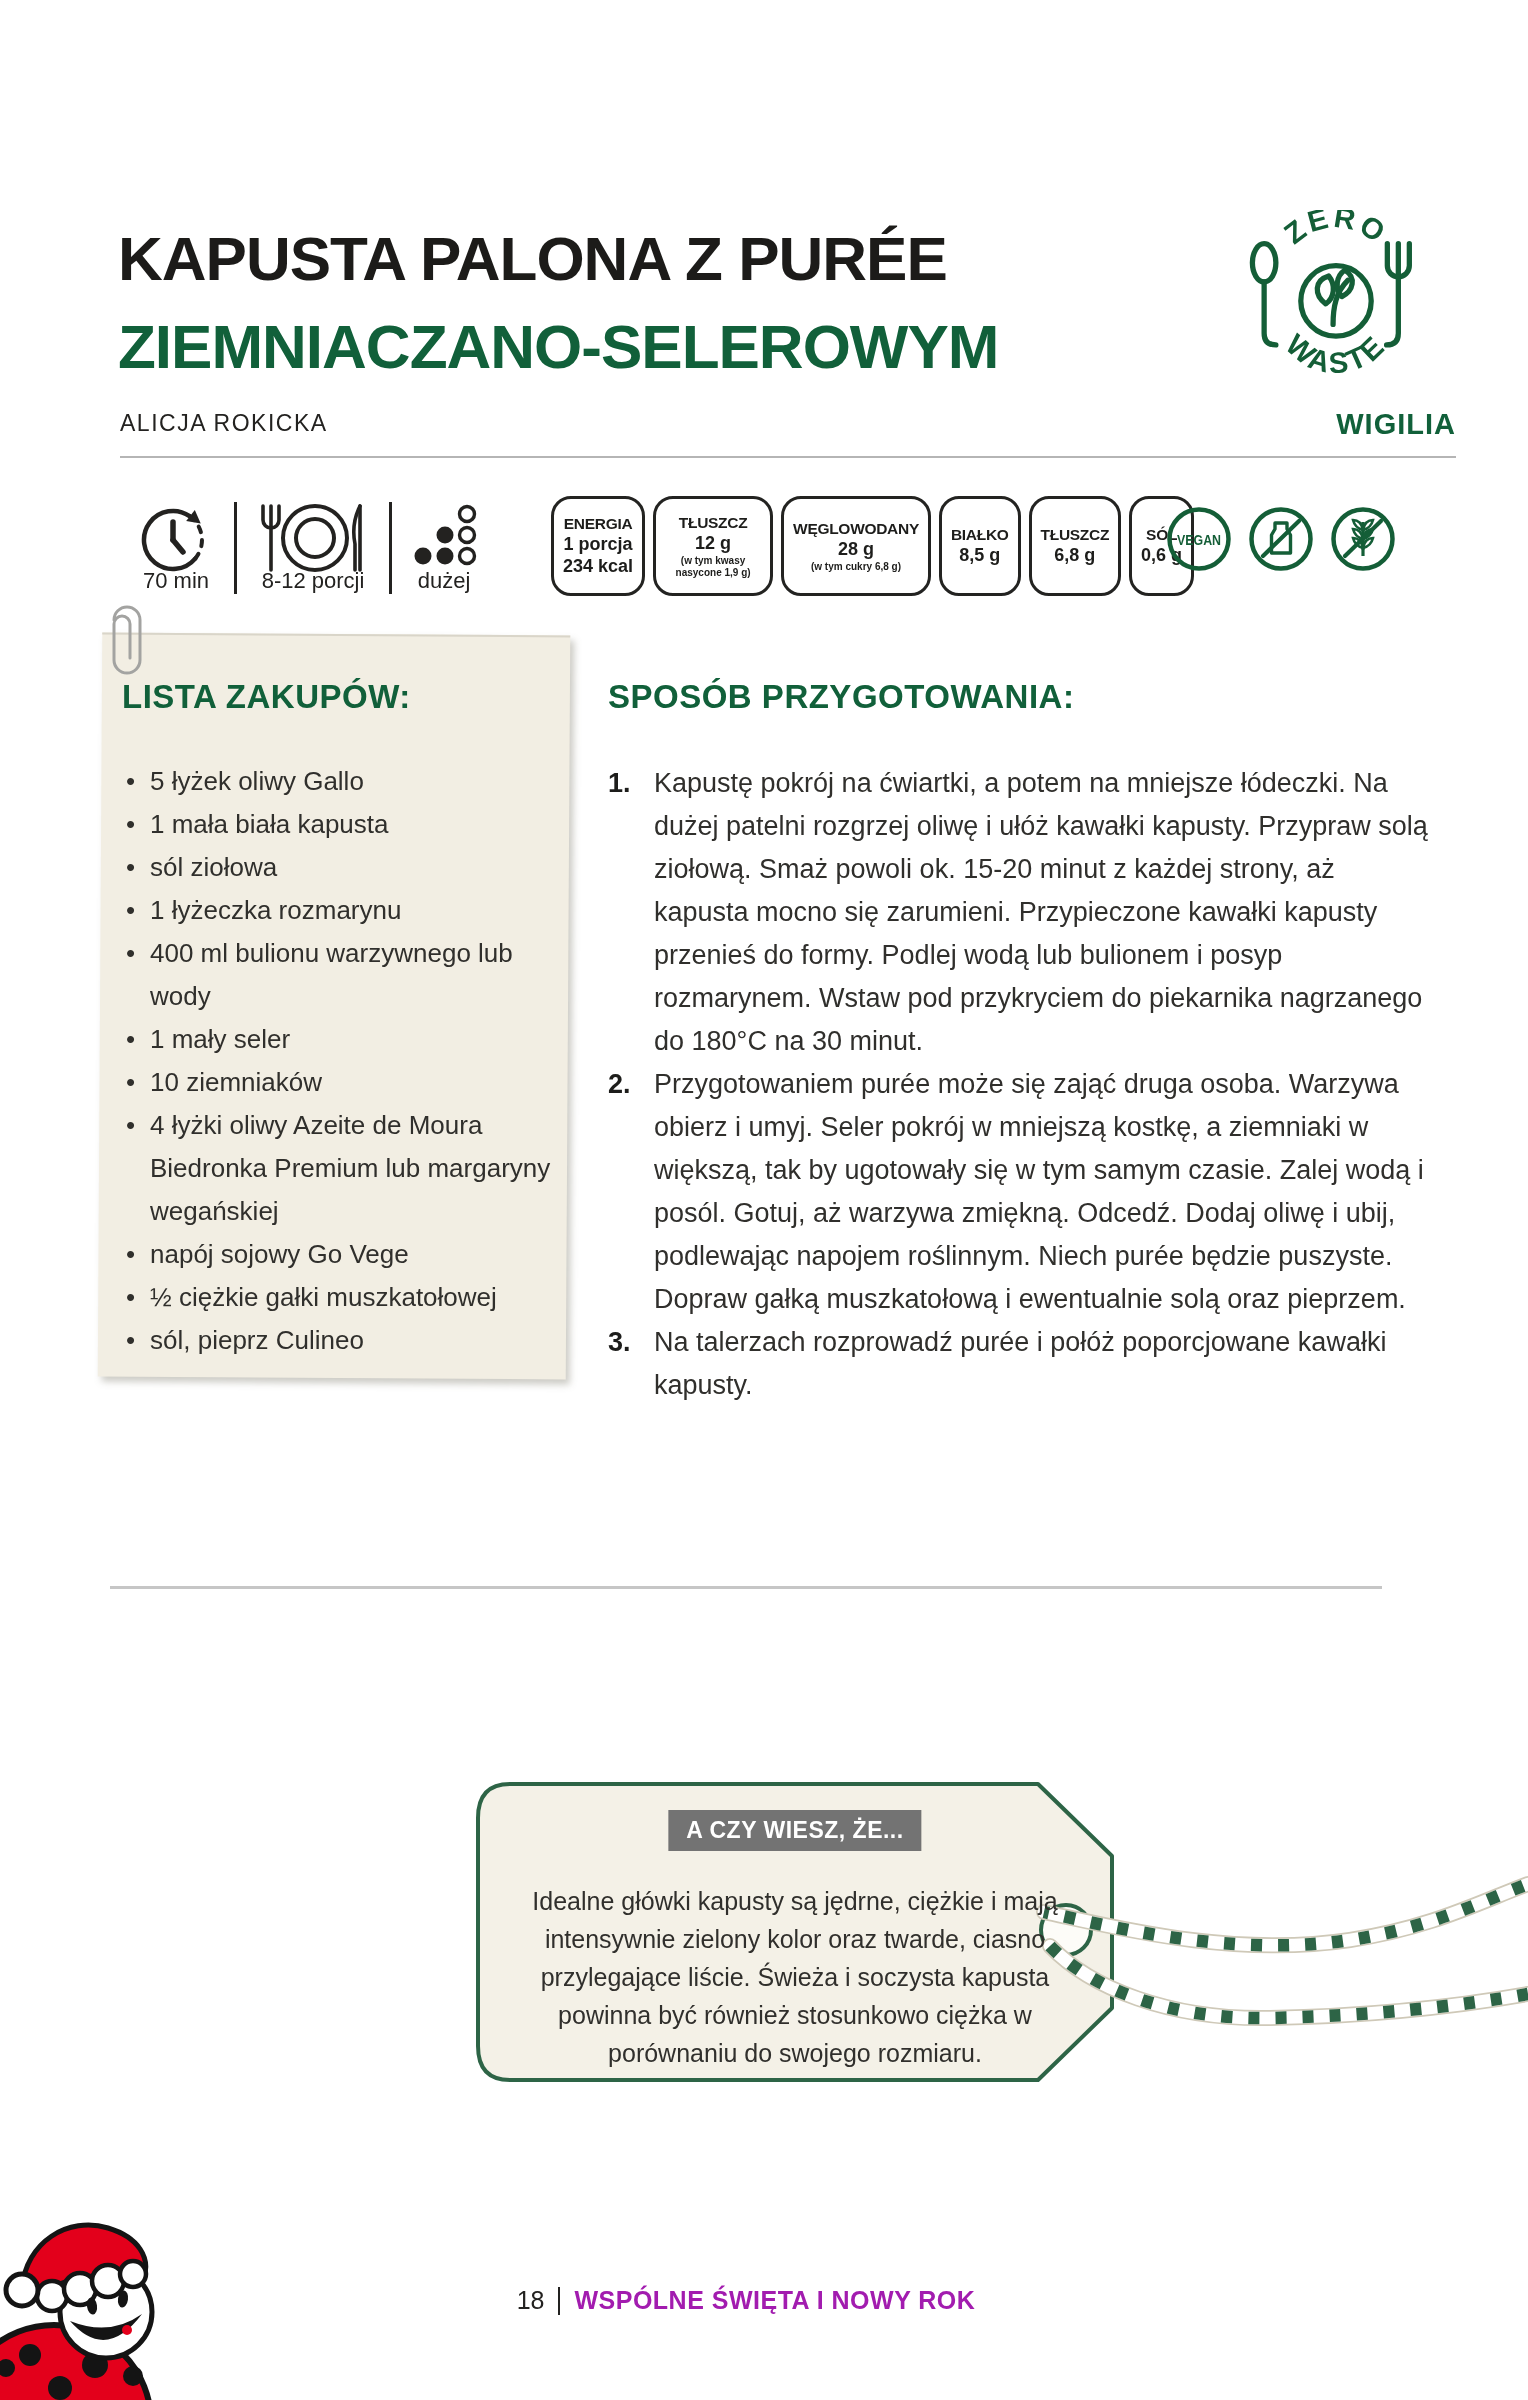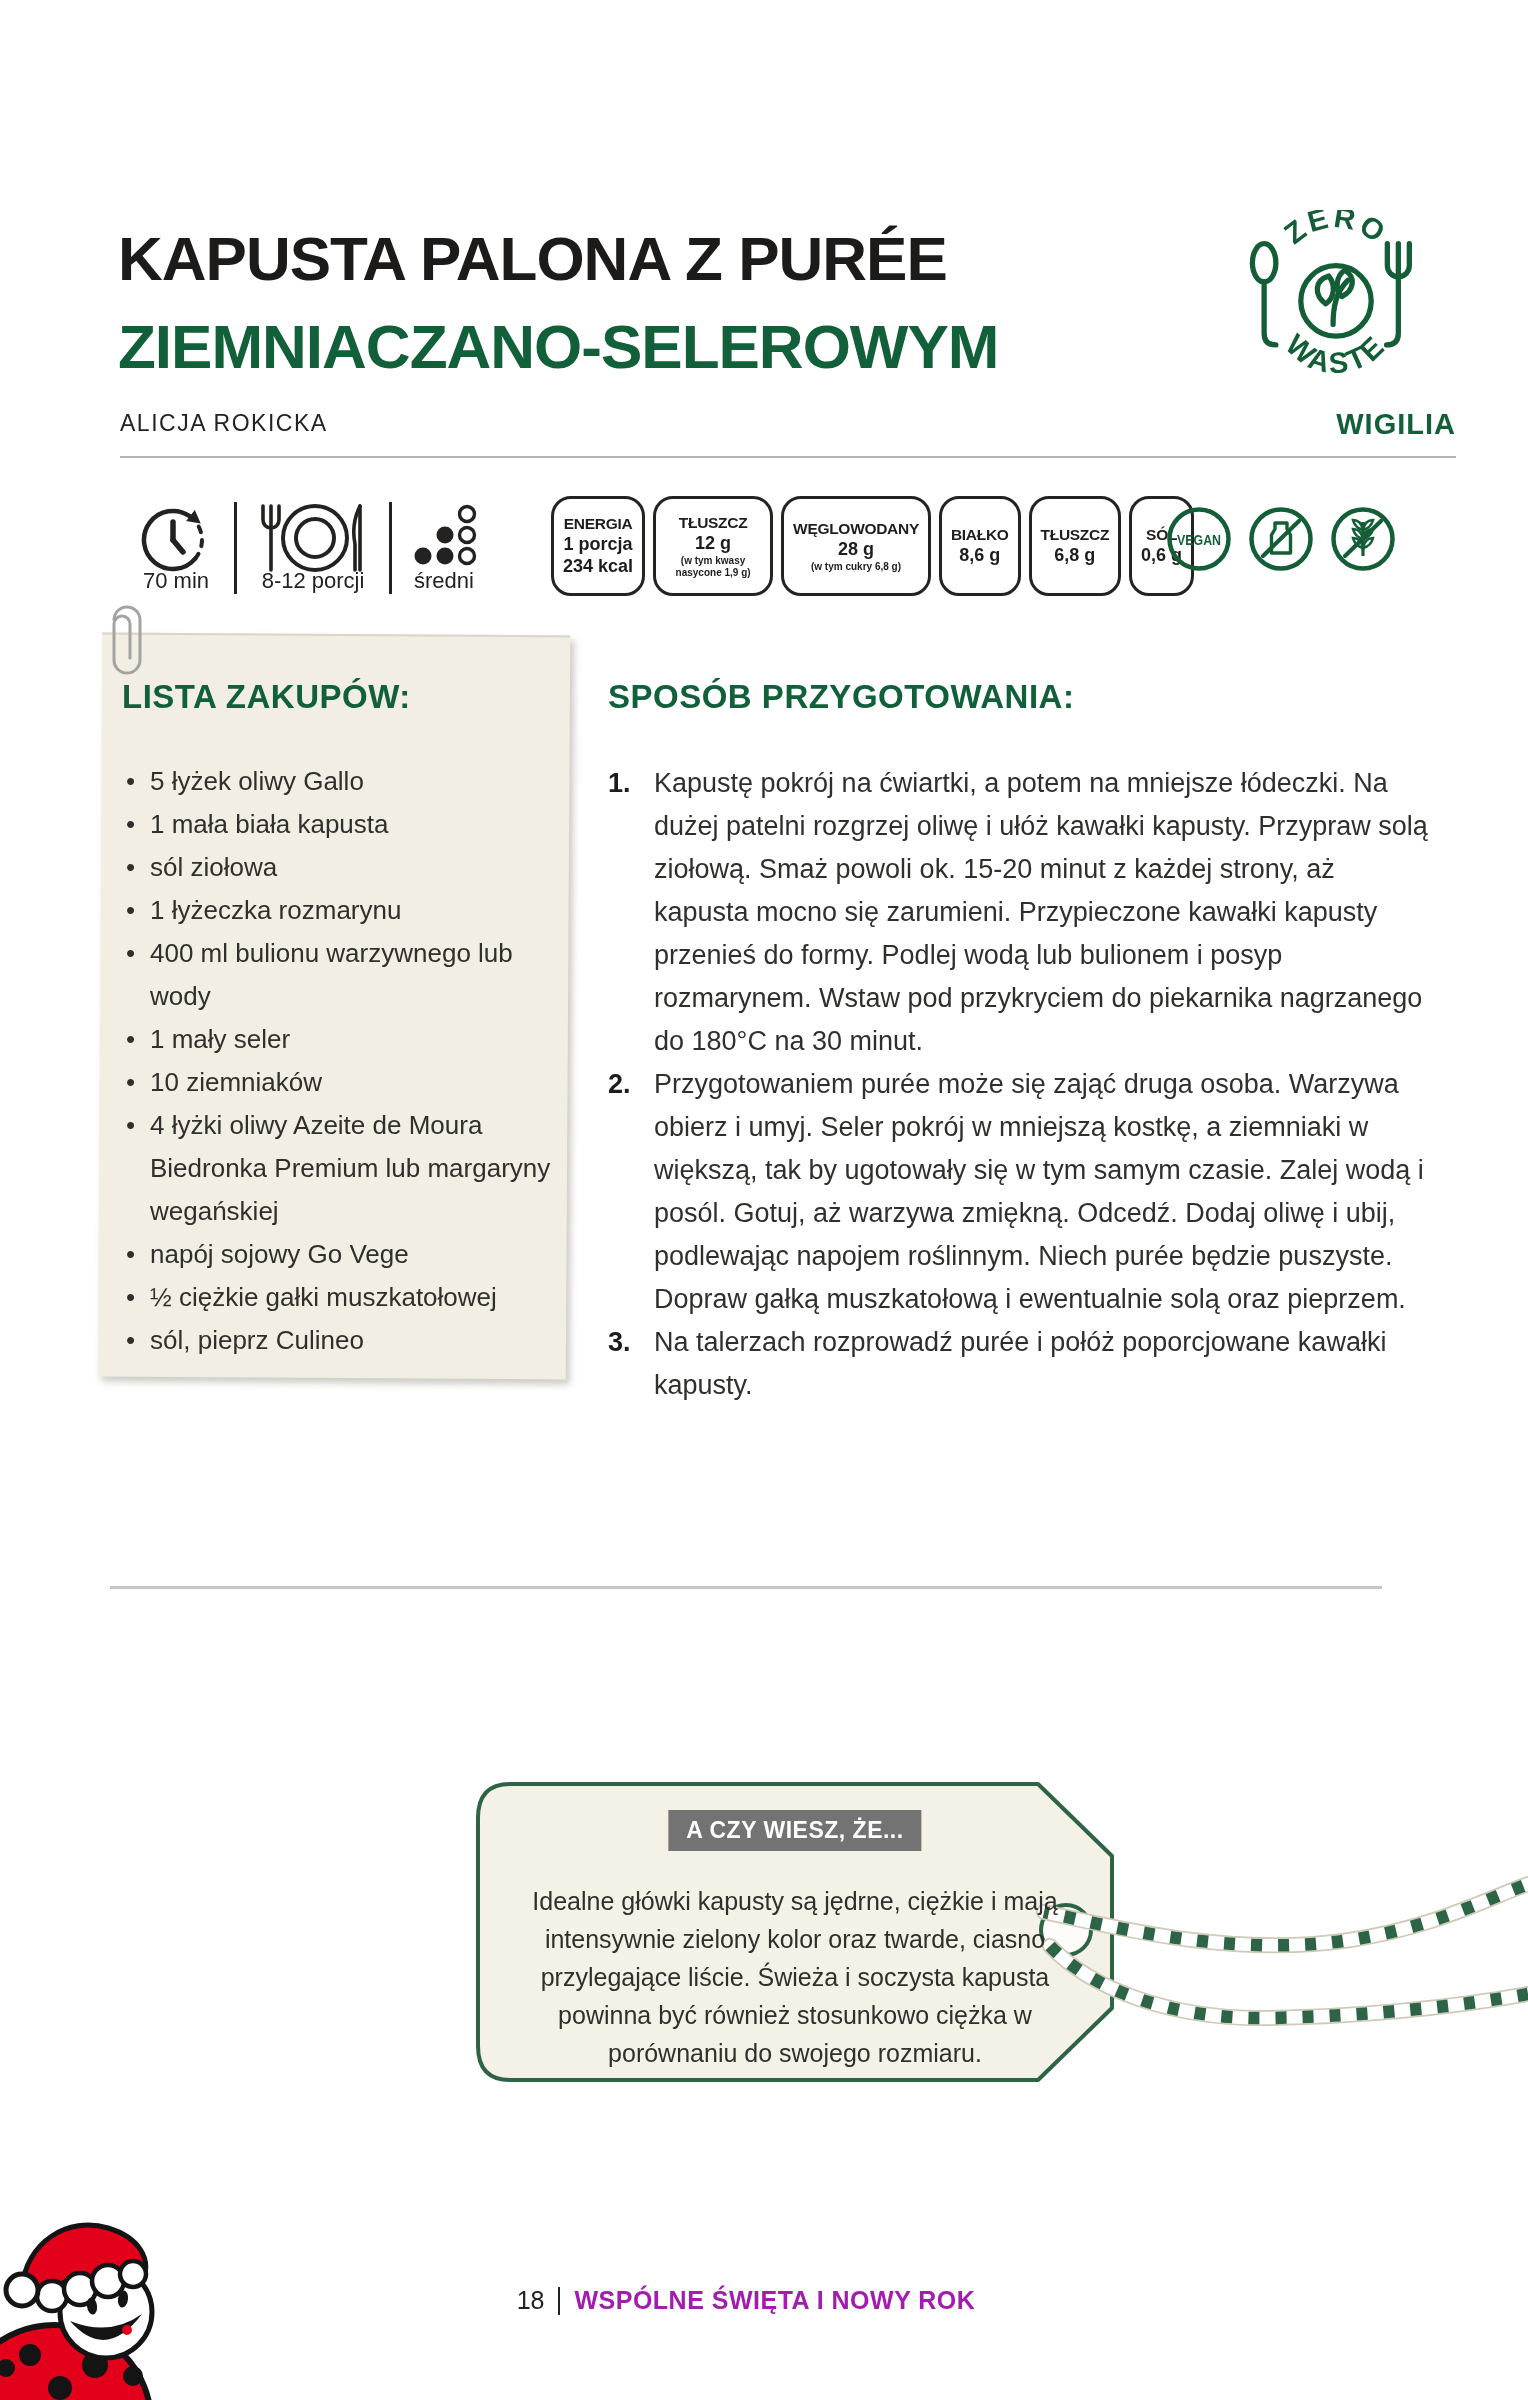--- a/index.html
+++ b/index.html
@@ -130,21 +130,21 @@
   <div class="abs" style="left:413px;top:504px;">
     <svg width="64" height="64" viewBox="0 0 64 64">
       <circle cx="54" cy="10" r="7.5" fill="#ffffff" stroke="#232220" stroke-width="3.4"></circle>
       <circle cx="32" cy="31" r="8.5" fill="#232220"></circle>
       <circle cx="54" cy="31" r="7.5" fill="#ffffff" stroke="#232220" stroke-width="3.4"></circle>
       <circle cx="10" cy="52" r="8.5" fill="#232220"></circle>
       <circle cx="32" cy="52" r="8.5" fill="#232220"></circle>
       <circle cx="54" cy="52" r="7.5" fill="#ffffff" stroke="#232220" stroke-width="3.4"></circle>
     </svg>
   </div>
-  <div class="abs icon-label" style="left:394px;top:568px;width:100px;">średni</div>
+  <div class="abs icon-label" style="left:394px;top:568px;width:100px;">dużej</div>
 
   <div class="abs nutrition">
       <div class="badge">
       <div class="b-name">ENERGIA</div>
       <div class="b-value">1 porcja</div>
       <div class="b-value">234 kcal</div>
 
     </div>
       <div class="badge">
       <div class="b-name">TŁUSZCZ</div>
@@ -153,21 +153,21 @@
       <div class="b-small">(w tym kwasy nasycone 1,9 g)</div>
     </div>
       <div class="badge">
       <div class="b-name">WĘGLOWODANY</div>
       <div class="b-value">28 g</div>
 
       <div class="b-small">(w tym cukry 6,8 g)</div>
     </div>
       <div class="badge">
       <div class="b-name">BIAŁKO</div>
-      <div class="b-value">8,6 g</div>
+      <div class="b-value">8,5 g</div>
 
     </div>
       <div class="badge">
       <div class="b-name">TŁUSZCZ</div>
       <div class="b-value">6,8 g</div>
 
     </div>
       <div class="badge">
       <div class="b-name">SÓL</div>
       <div class="b-value">0,6 g</div>

